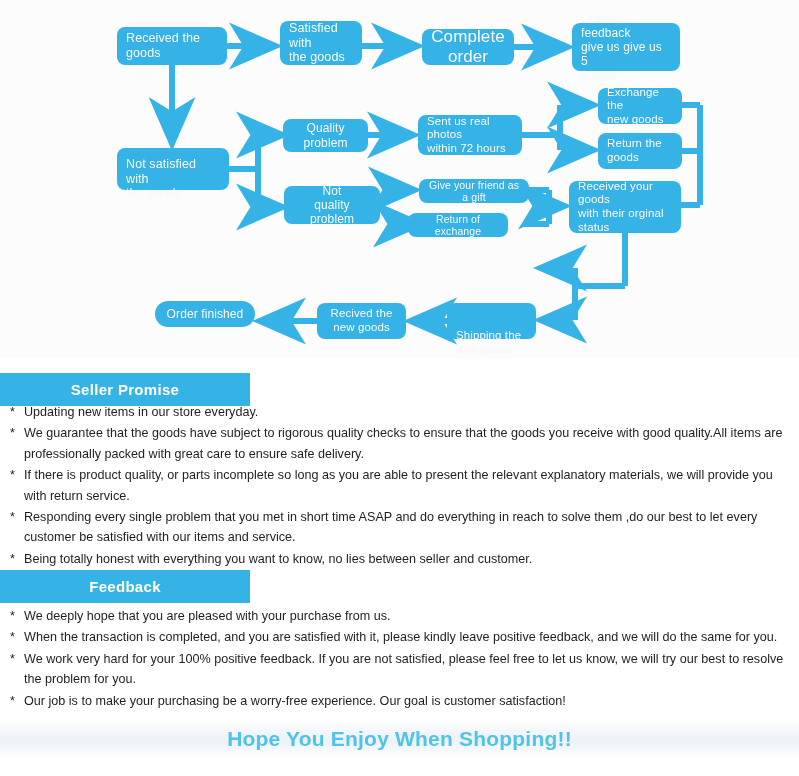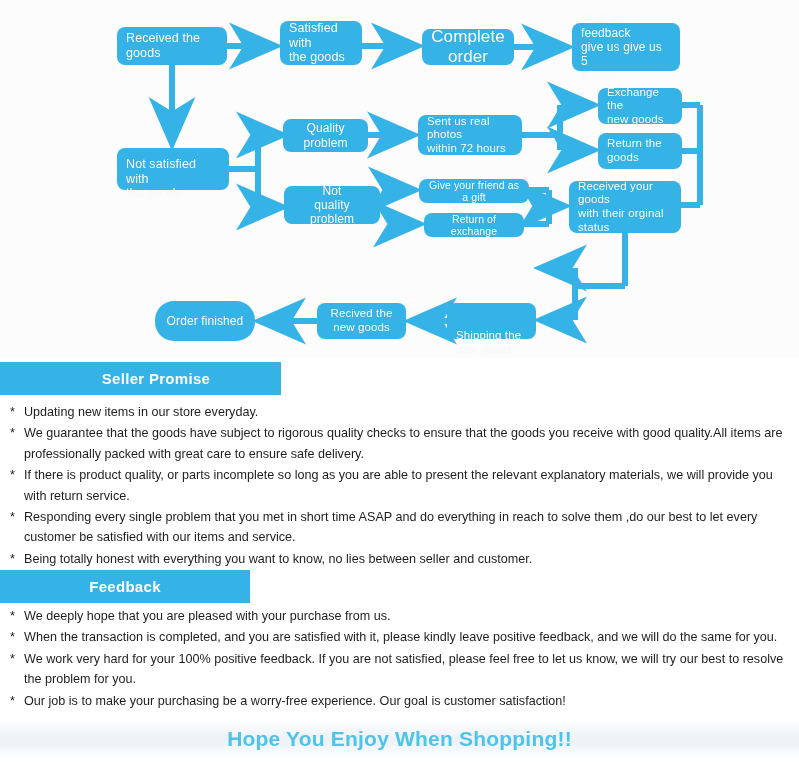--- a/index.html
+++ b/index.html
@@ -184,42 +184,42 @@
       <span style="width: 100%; white-space: pre-line;">Exchange the
 new goods</span>
     </div>
   <div class="node" style="left: 598px; top: 133px; width: 84px; height: 36px; font-size: 11.5px;">
       <span style="width: 100%; white-space: pre-line;">Return the
 goods</span>
     </div>
   <div class="node center" style="left: 419px; top: 179px; width: 110px; height: 24px; font-size: 10.5px;">
       <span style="width: 100%; white-space: pre-line;">Give your friend as a gift</span>
     </div>
-  <div class="node center" style="left: 424px; top: 213px; width: 100px; height: 24px; font-size: 10.5px;">
+  <div class="node center" style="left: 408px; top: 213px; width: 100px; height: 24px; font-size: 10.5px;">
       <span style="width: 100%; white-space: pre-line;">Return of exchange</span>
     </div>
   <div class="node" style="left: 569px; top: 181px; width: 112px; height: 52px; font-size: 11.5px;">
       <span style="width: 100%; white-space: pre-line;">Received your goods
 with their orginal
 status</span>
     </div>
   <div class="node" style="left: 447px; top: 303px; width: 89px; height: 36px; font-size: 11.5px;">
       <span style="width: 100%; white-space: pre-line; margin-top: 44px;">Shipping the
 new goods</span>
     </div>
   <div class="node center" style="left: 317px; top: 303px; width: 89px; height: 36px; font-size: 11.5px;">
       <span style="width: 100%; white-space: pre-line;">Recived the
 new goods</span>
     </div>
-  <div class="node center" style="left: 155px; top: 301px; width: 100px; height: 40px; font-size: 12px; border-radius: 19px;">
+  <div class="node center" style="left: 155px; top: 301px; width: 100px; height: 26px; font-size: 12px; border-radius: 19px;">
       <span style="width: 100%; white-space: pre-line;">Order finished</span>
     </div>
 </div>
 
-<div class="sec-bar" style="top:362px;padding-left:31px;">Seller Promise</div>
+<div class="sec-bar" style="top:373px;">Seller Promise</div>
 
 <div class="bullets" id="seller-promise-list" style="top:402px;">
     <div class="bullet">
       <div class="star">*</div>
       <div class="btext">Updating new items in our store everyday.</div>
     </div>
     <div class="bullet">
       <div class="star">*</div>
       <div class="btext">We guarantee that the goods have subject to rigorous quality checks to ensure that the goods you receive with good quality.All items are professionally packed with great care to ensure safe delivery.</div>
     </div>

